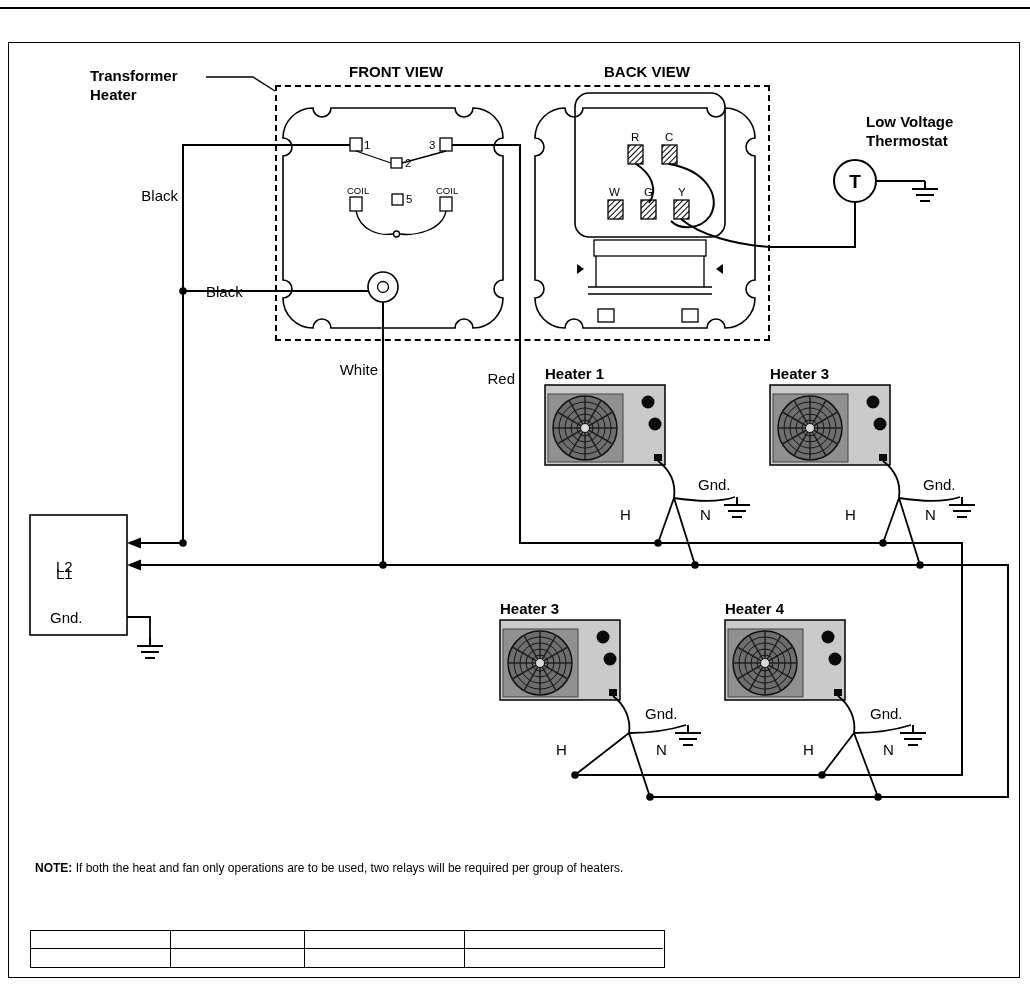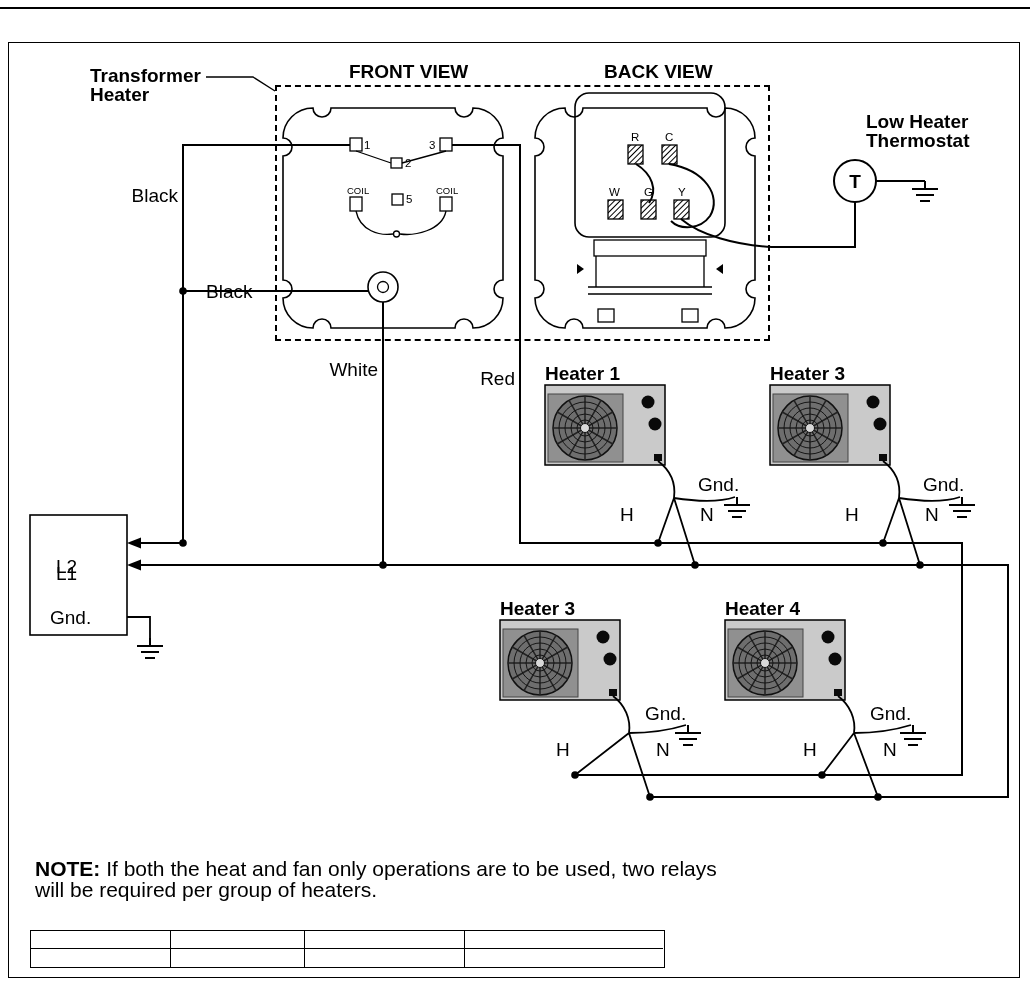--- a/index.html
+++ b/index.html
@@ -2,25 +2,25 @@
 <html><head>
 <meta charset="utf-8">
 <style>
   html,body{margin:0;padding:0;background:#fff}
   .stage{position:relative;width:1030px;height:986px;background:#fff;overflow:hidden;
          font-family:"Liberation Sans","DejaVu Sans",sans-serif;color:#000}
   .top-rule{position:absolute;left:0;top:7px;width:1030px;border-top:2px solid #000}
   .main-border{position:absolute;left:8px;top:42px;width:1012px;height:936px;border:1.5px solid #000;box-sizing:border-box}
   .dashed-box{position:absolute;left:275px;top:85px;width:495px;height:256px;border:2px dashed #000;box-sizing:border-box}
   svg.linework{position:absolute;left:0;top:0}
-  .lbl{position:absolute;font-size:19px;line-height:19px;white-space:nowrap}
+  .lbl{position:absolute;font-size:15px;line-height:19px;white-space:nowrap}
   .b{font-weight:bold}
   .ra{text-align:right}
   .ca{text-align:center}
-  .note{position:absolute;left:35px;top:858px;width:690px;font-size:21px;line-height:21px}
+  .note{position:absolute;left:35px;top:858px;width:690px;font-size:12px;line-height:21px}
   .btable{position:absolute;left:30px;top:930px;width:635px;height:38px;border:1.5px solid #000;
           box-sizing:border-box;display:grid;grid-template-columns:140px 134px 160px 198px;grid-template-rows:1fr 1fr}
   .btable>div{border-right:1.5px solid #000;border-bottom:1.5px solid #000}
   .btable>div:nth-child(4n){border-right:none}
   .btable>div:nth-child(n+5){border-bottom:none}
   .wire{stroke:#000;stroke-width:2;fill:none}
   .wire18{stroke:#000;stroke-width:1.8;fill:none}
   .thin{stroke:#000;stroke-width:1.3;fill:none}
   .outline{stroke:#000;stroke-width:1.6;fill:none}
   .dot{fill:#000;stroke:none}
@@ -197,21 +197,21 @@
     </g>
   </svg>
 
   <div class="lbl b" style="left:90px;top:66px">
     <div>Transformer</div>
     <div>Heater</div>
   </div>
   <div class="lbl b" style="left:349px;top:62px">FRONT VIEW</div>
   <div class="lbl b" style="left:604px;top:62px">BACK VIEW</div>
   <div class="lbl b" style="left:866px;top:112px">
-    <div>Low Heater</div>
+    <div>Low Voltage</div>
     <div>Thermostat</div>
   </div>
 
   <div class="lbl ra" style="left:128px;top:186px;width:50px">Black</div>
   <div class="lbl" style="left:206px;top:282px">Black</div>
   <div class="lbl ra" style="left:328px;top:360px;width:50px">White</div>
   <div class="lbl ra" style="left:455px;top:369px;width:60px">Red</div>
 
   <div class="lbl" style="left:56px;top:564px">L1</div>
   <div class="lbl" style="left:56px;top:557px">L2</div>

